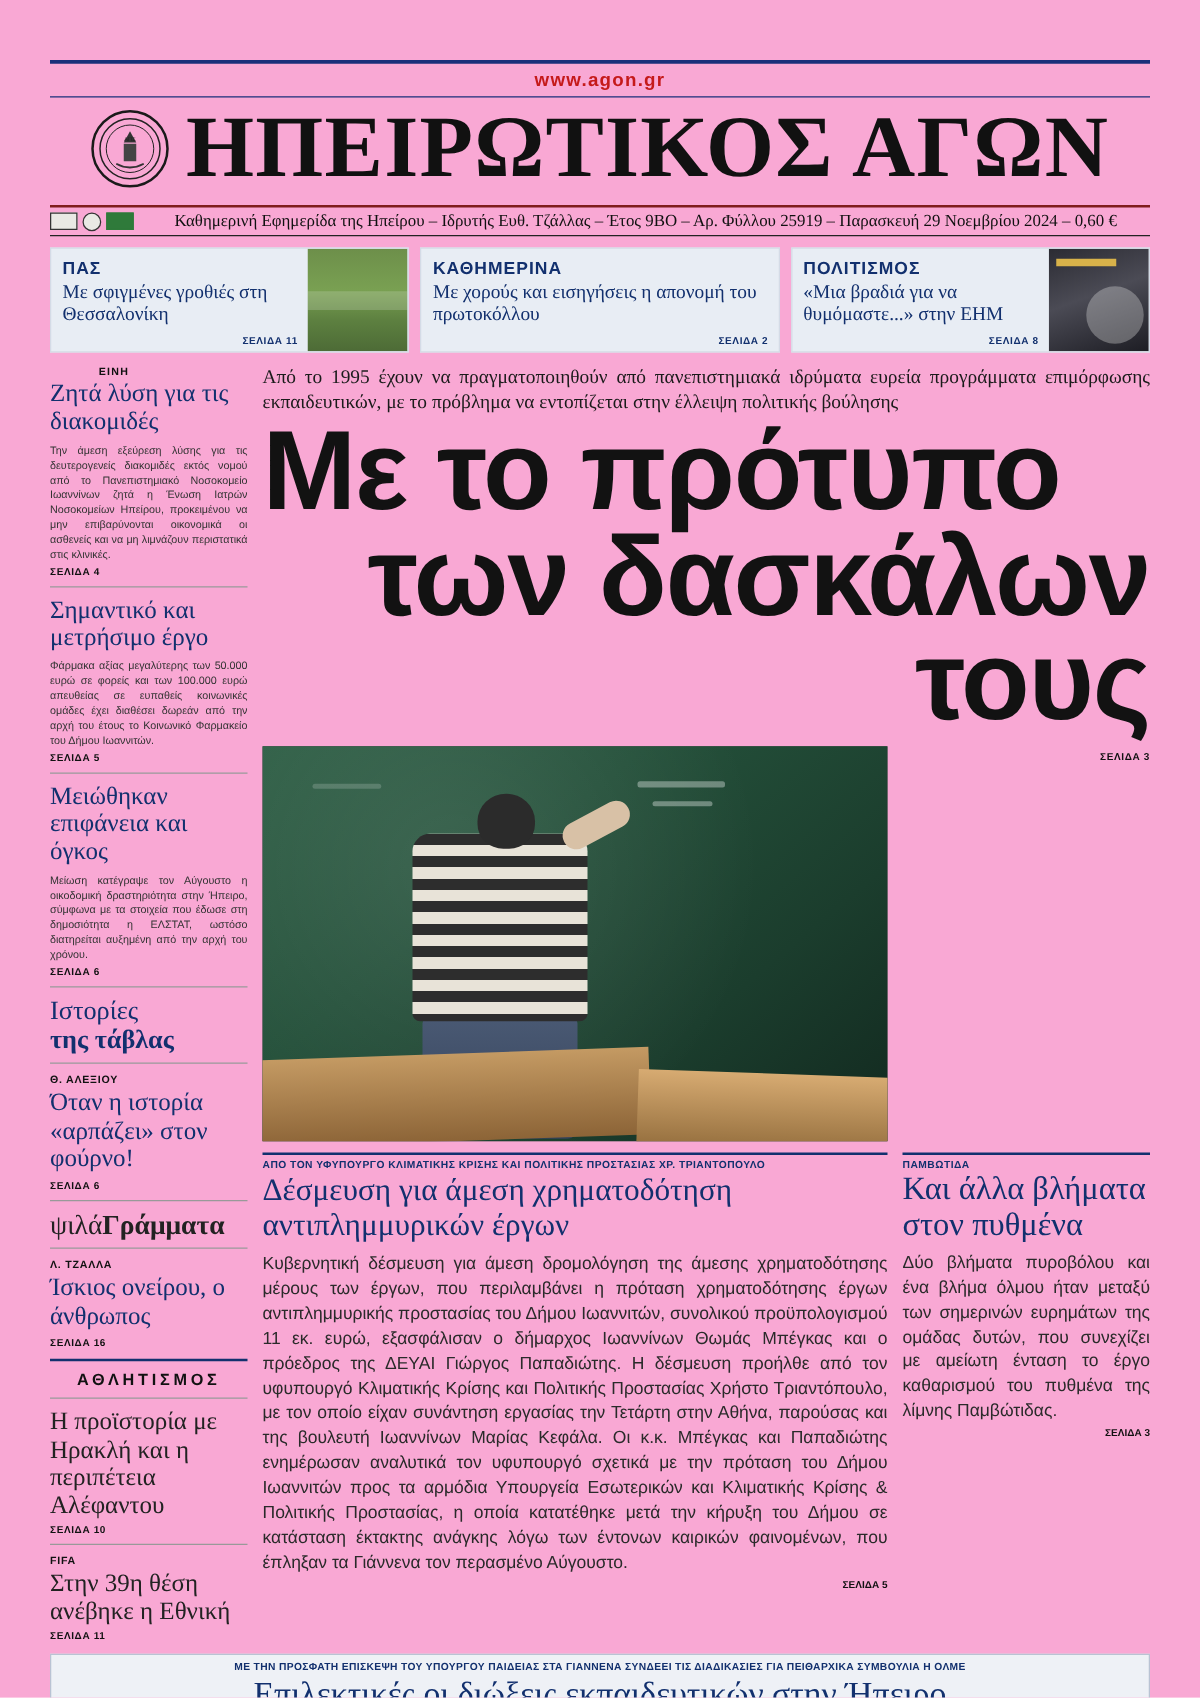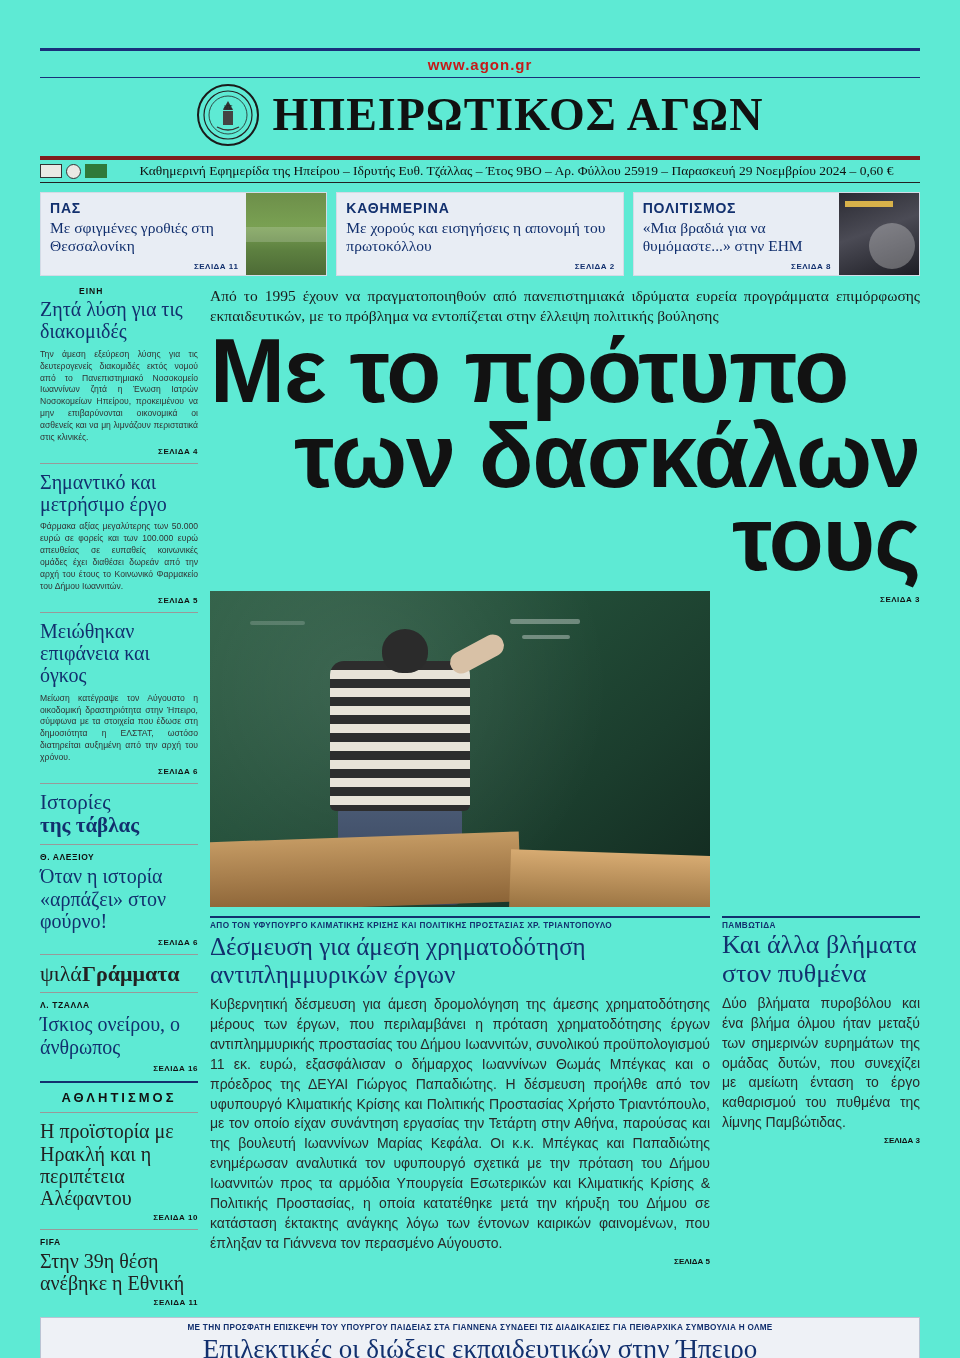--- a/index.html
+++ b/index.html
@@ -9,21 +9,21 @@
     background: #ffffff;
     font-family: "Liberation Serif", serif;
     color: #111;
     overflow: hidden;
   }
   .page {
     width: 960px;
     height: 1358px;
     position: relative;
     padding: 0 40px;
-    background: #5eead4;
+    background: #f9a8d4;
   }
 
   
   .masthead-top {
     padding-top: 48px;
   }
   .rule-thick { height: 3px; background: #1a2f7a; }
   .rule-thin  { height: 1px; background: #1a2f7a; margin-top: 2px; }
   .web-line {
     text-align: center;
@@ -46,30 +46,30 @@
     border: 2px solid #1a1a1a;
     border-radius: 50%;
     display: flex; align-items: center; justify-content: center;
     flex: 0 0 auto;
     position: relative;
   }
   .crest svg { display:block; }
   .paper-title {
     font-family: "Liberation Serif", serif;
     font-weight: bold;
-    font-size: 46px;
+    font-size: 70px;
     letter-spacing: 1px;
     line-height: 1;
     white-space: nowrap;
   }
   .subline {
     display: flex;
     align-items: center;
     gap: 6px;
-    border-top: 4px solid #7f1d1d;
+    border-top: 2px solid #7f1d1d;
     border-bottom: 1px solid #222;
     margin-top: 6px;
     padding: 3px 0;
     font-size: 13.5px;
   }
   .sub-icons { display: flex; gap: 4px; align-items: center; }
   .sub-icon {
     width: 22px; height: 14px;
     border: 1px solid #333;
     background: #e9e9e4;
@@ -170,21 +170,21 @@
     font-family: "Liberation Sans", sans-serif;
     font-size: 8.6px;
     line-height: 1.38;
     text-align: justify;
     color: #333;
   }
   .l-page {
     font-family: "Liberation Sans", sans-serif;
     font-size: 8px;
     font-weight: bold;
-    text-align: right;
+    text-align: left;
     letter-spacing: .5px;
     margin-top: 3px;
   }
   .hr-d { border-top: 1px solid #999; margin: 7px 0 7px; }
   .hr-b { border-top: 2px solid #12306e; margin: 8px 0 7px; }
   .l-head-dark { font-size: 20px; line-height: 1.12; color:#222; }
   .byline {
     font-family: "Liberation Sans", sans-serif;
     font-size: 8.5px;
     font-weight: bold;

